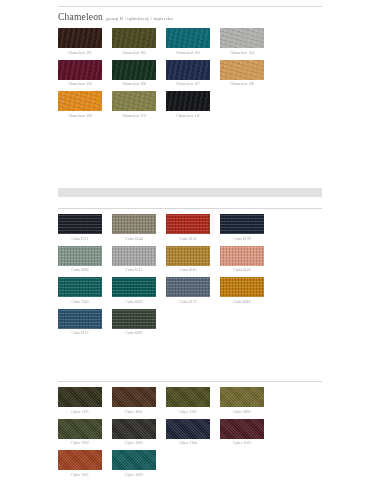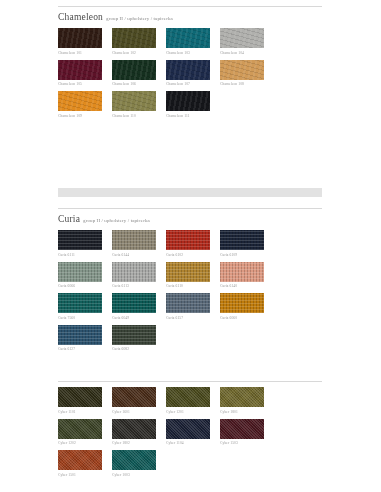--- a/index.html
+++ b/index.html
@@ -2,21 +2,21 @@
 <html><head>
 <meta charset="utf-8">
 <style>
   * { box-sizing: border-box; margin: 0; padding: 0; }
   html, body {
     width: 381px; height: 492px;
     background: #ffffff;
     font-family: "Liberation Sans", sans-serif;
     overflow: hidden;
   }
-  .page { position: relative; width: 319px; height: 492px; background: #fff; }
+  .page { position: relative; width: 319px; height: 492px; background: #fff; text-align: center; }
 
   .section { position: absolute; left: 58px; width: 264px; }
 
   .sec-rule {
     height: 1px; width: 100%;
     background: #d8d8d8;
     margin-bottom: 5px;
   }
 
   .sec-head {
@@ -159,24 +159,20 @@
           <div class="swatch" style="background: rgb(21, 22, 26);">
             <div class="tex tex-velvet"></div>
           </div>
           <div class="sw-label">Chameleon 111</div>
         </div>
       </div>
   </div>
 
   <div class="section" style="top:208px;">
     <div class="sec-rule"></div>
-    <div class="sec-head">
-      <span class="sec-title">Curia</span>
-      <span class="sec-sub">group II / upholstery / tapicerka</span>
-    </div>
     <div class="grid">
         <div class="cell">
           <div class="swatch" style="background: rgb(28, 32, 40);">
             <div class="tex tex-basket"></div>
           </div>
           <div class="sw-label">Curia 6111</div>
         </div>
         <div class="cell">
           <div class="swatch" style="background: rgb(141, 133, 114);">
             <div class="tex tex-basket"></div>

